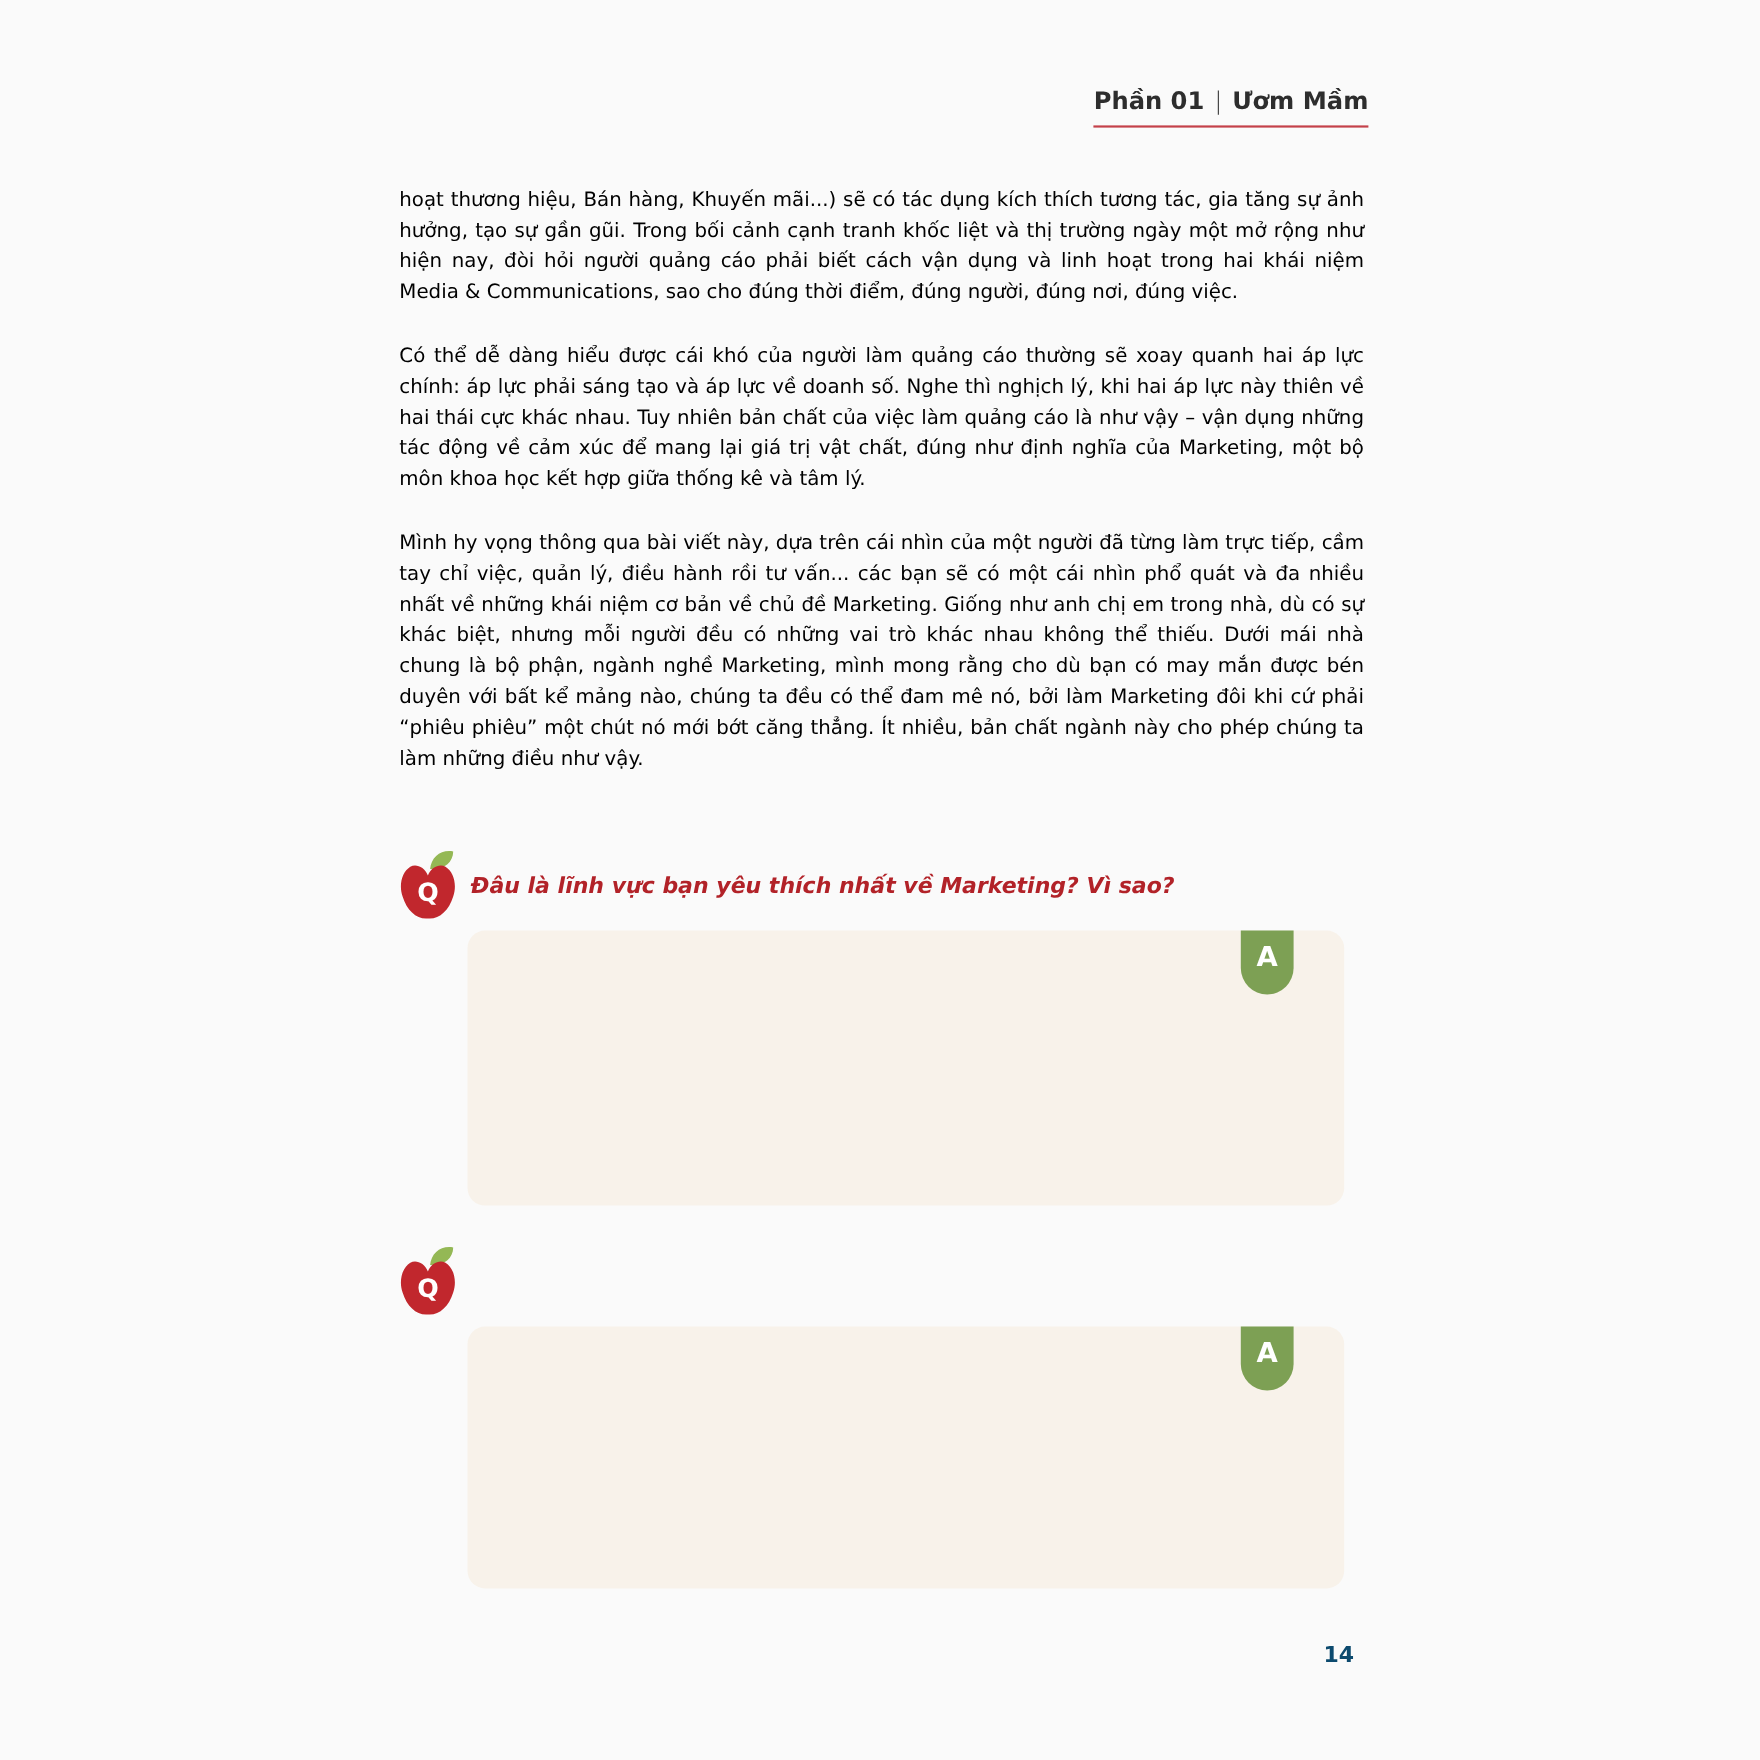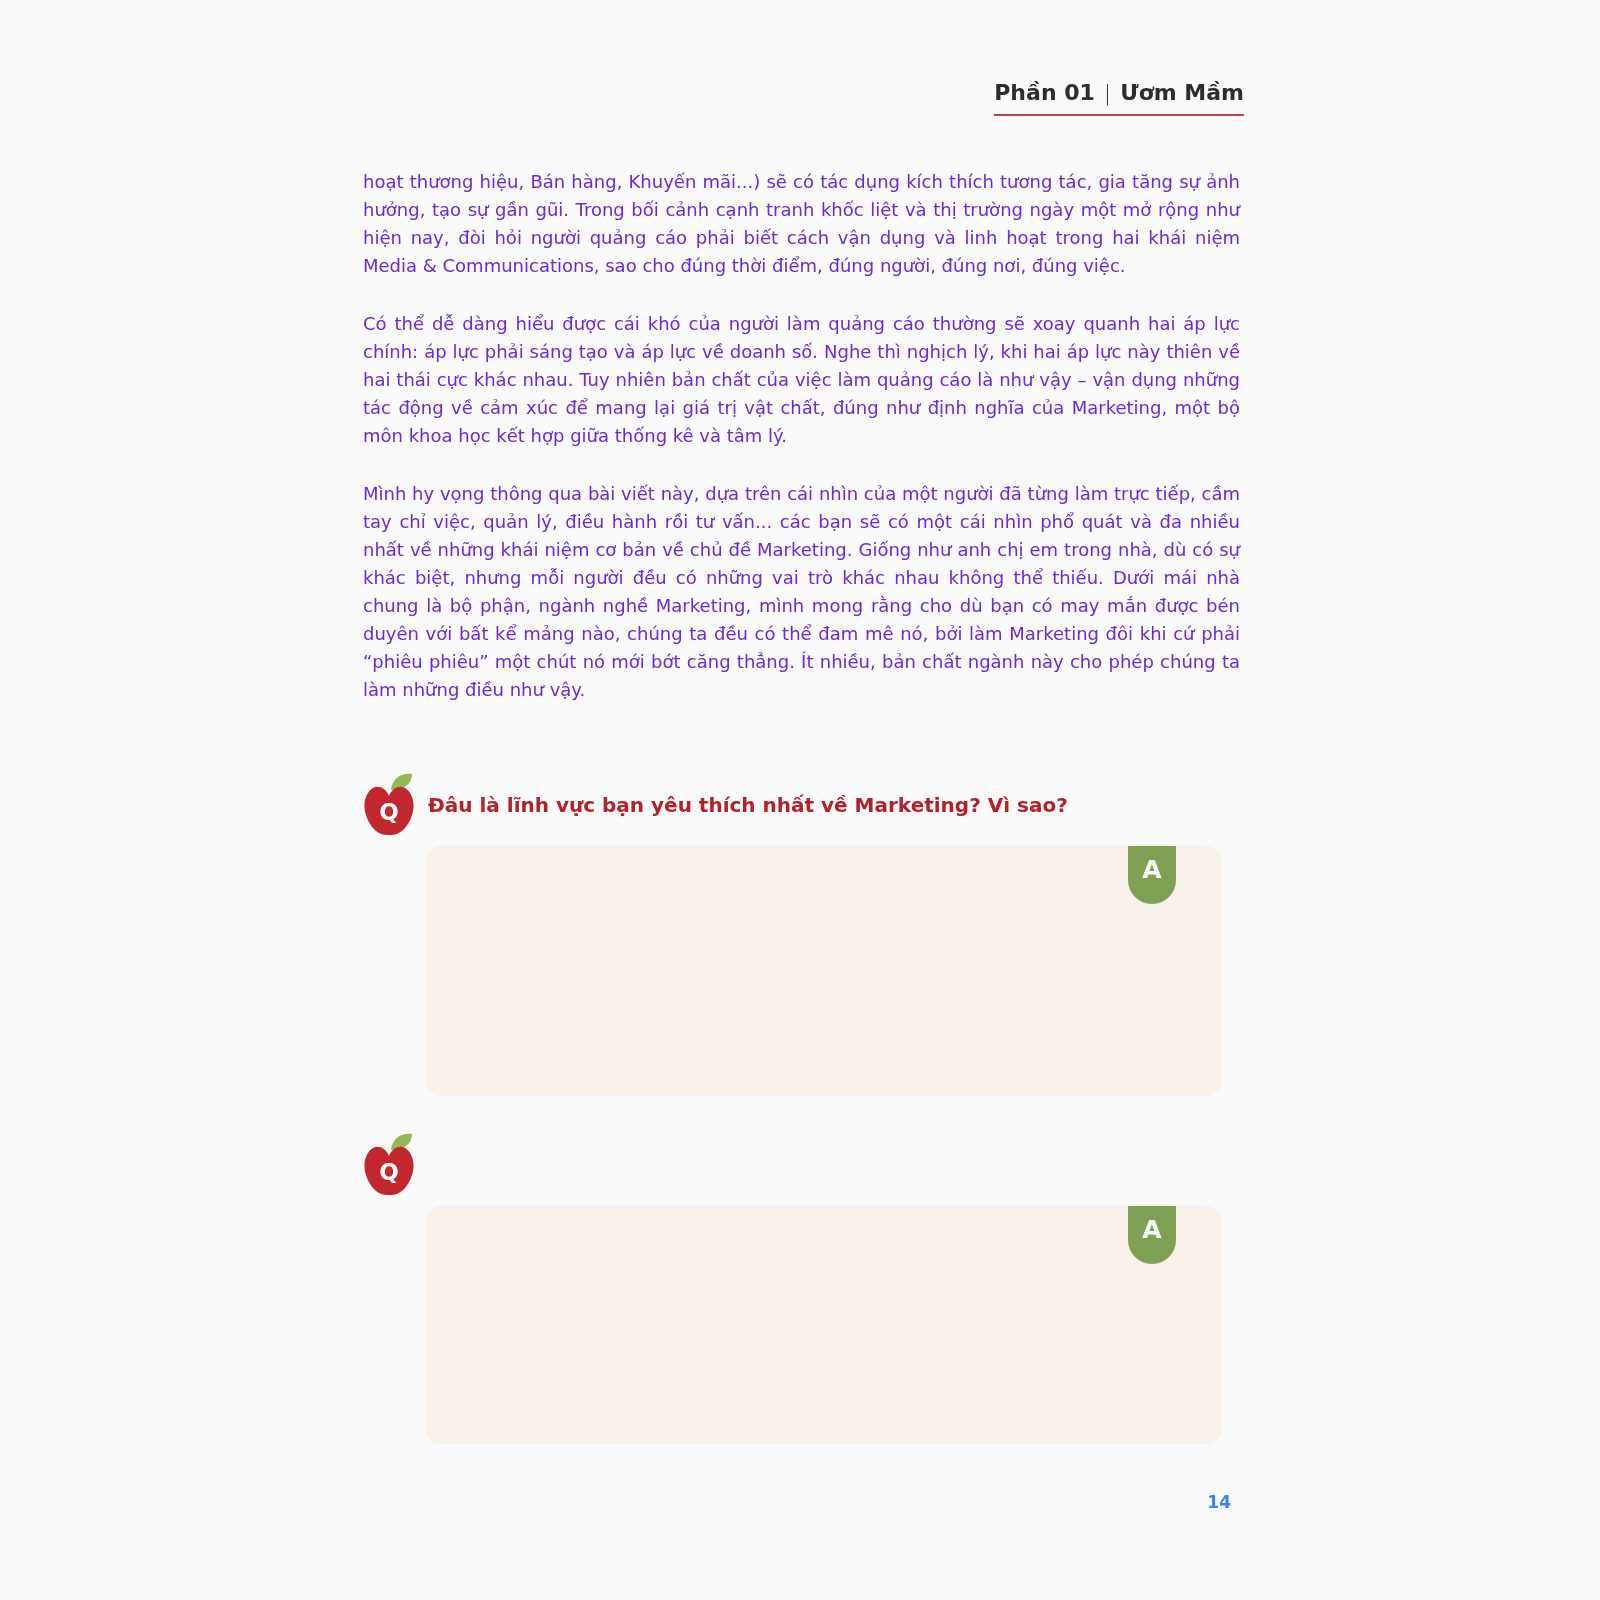--- a/index.html
+++ b/index.html
@@ -24,39 +24,39 @@
   }
   .header-sep { font-weight:300; color:#3a3a3a; margin:0 9px; }
 
   
   .content {
     position:absolute; left:363px; top:168px; width:877px;
   }
   .content p {
     font-size:18px; line-height:28px;
     text-align:justify; text-justify:inter-word;
-    color:#6d28d9;
+    color:#000000;
     margin-bottom:30px;
   }
 
   
   .qa { position:absolute; left:363px; width:877px; }
   #qa-section-1 { top:772px; }
   #qa-section-2 { top:1132px; }
 
   .q-row { display:flex; align-items:center; gap:13px; margin-bottom:8px; min-height:66px; }
   .q-icon { position:relative; width:52px; height:66px; flex:0 0 52px; }
   .q-icon svg { position:absolute; inset:0; width:52px; height:66px; }
   .q-letter {
     position:absolute; left:0; right:0; top:28px;
     text-align:center; color:#ffffff;
     font-weight:700; font-size:23px; line-height:24px;
   }
   .q-text {
-    font-size:20px; font-weight:700; 
+    font-size:20px; font-weight:700; font-style:italic;
     color:#b22228; line-height:26px;
   }
 
   .answer-box {
     position:relative;
     margin-left:62px; width:797px;
     background:#f8f2ea;
     border-radius:16px;
   }
   #answer-box-1 { height:250px; }
@@ -69,21 +69,21 @@
     border-radius:0 0 24px 24px;
     display:flex; align-items:center; justify-content:center;
     padding-bottom:12px;
     color:#ffffff; font-weight:700; font-size:25px;
   }
   .answer-value { position:absolute; inset:20px; font-size:17px; color:#6b6b6b; }
 
   
   .page-number {
     position:absolute; top:1492px; right:369px;
-    font-size:17px; font-weight:700; color:#3b82f6;
+    font-size:20px; font-weight:700; color:#0c4a6e;
   }
 </style>
 </head>
 <body>
 
 <div class="page">
 
   <header class="page-header">
     <div class="header-inner">
       <span>Phần 01</span><span class="header-sep">|</span><span>Ươm Mầm</span>

